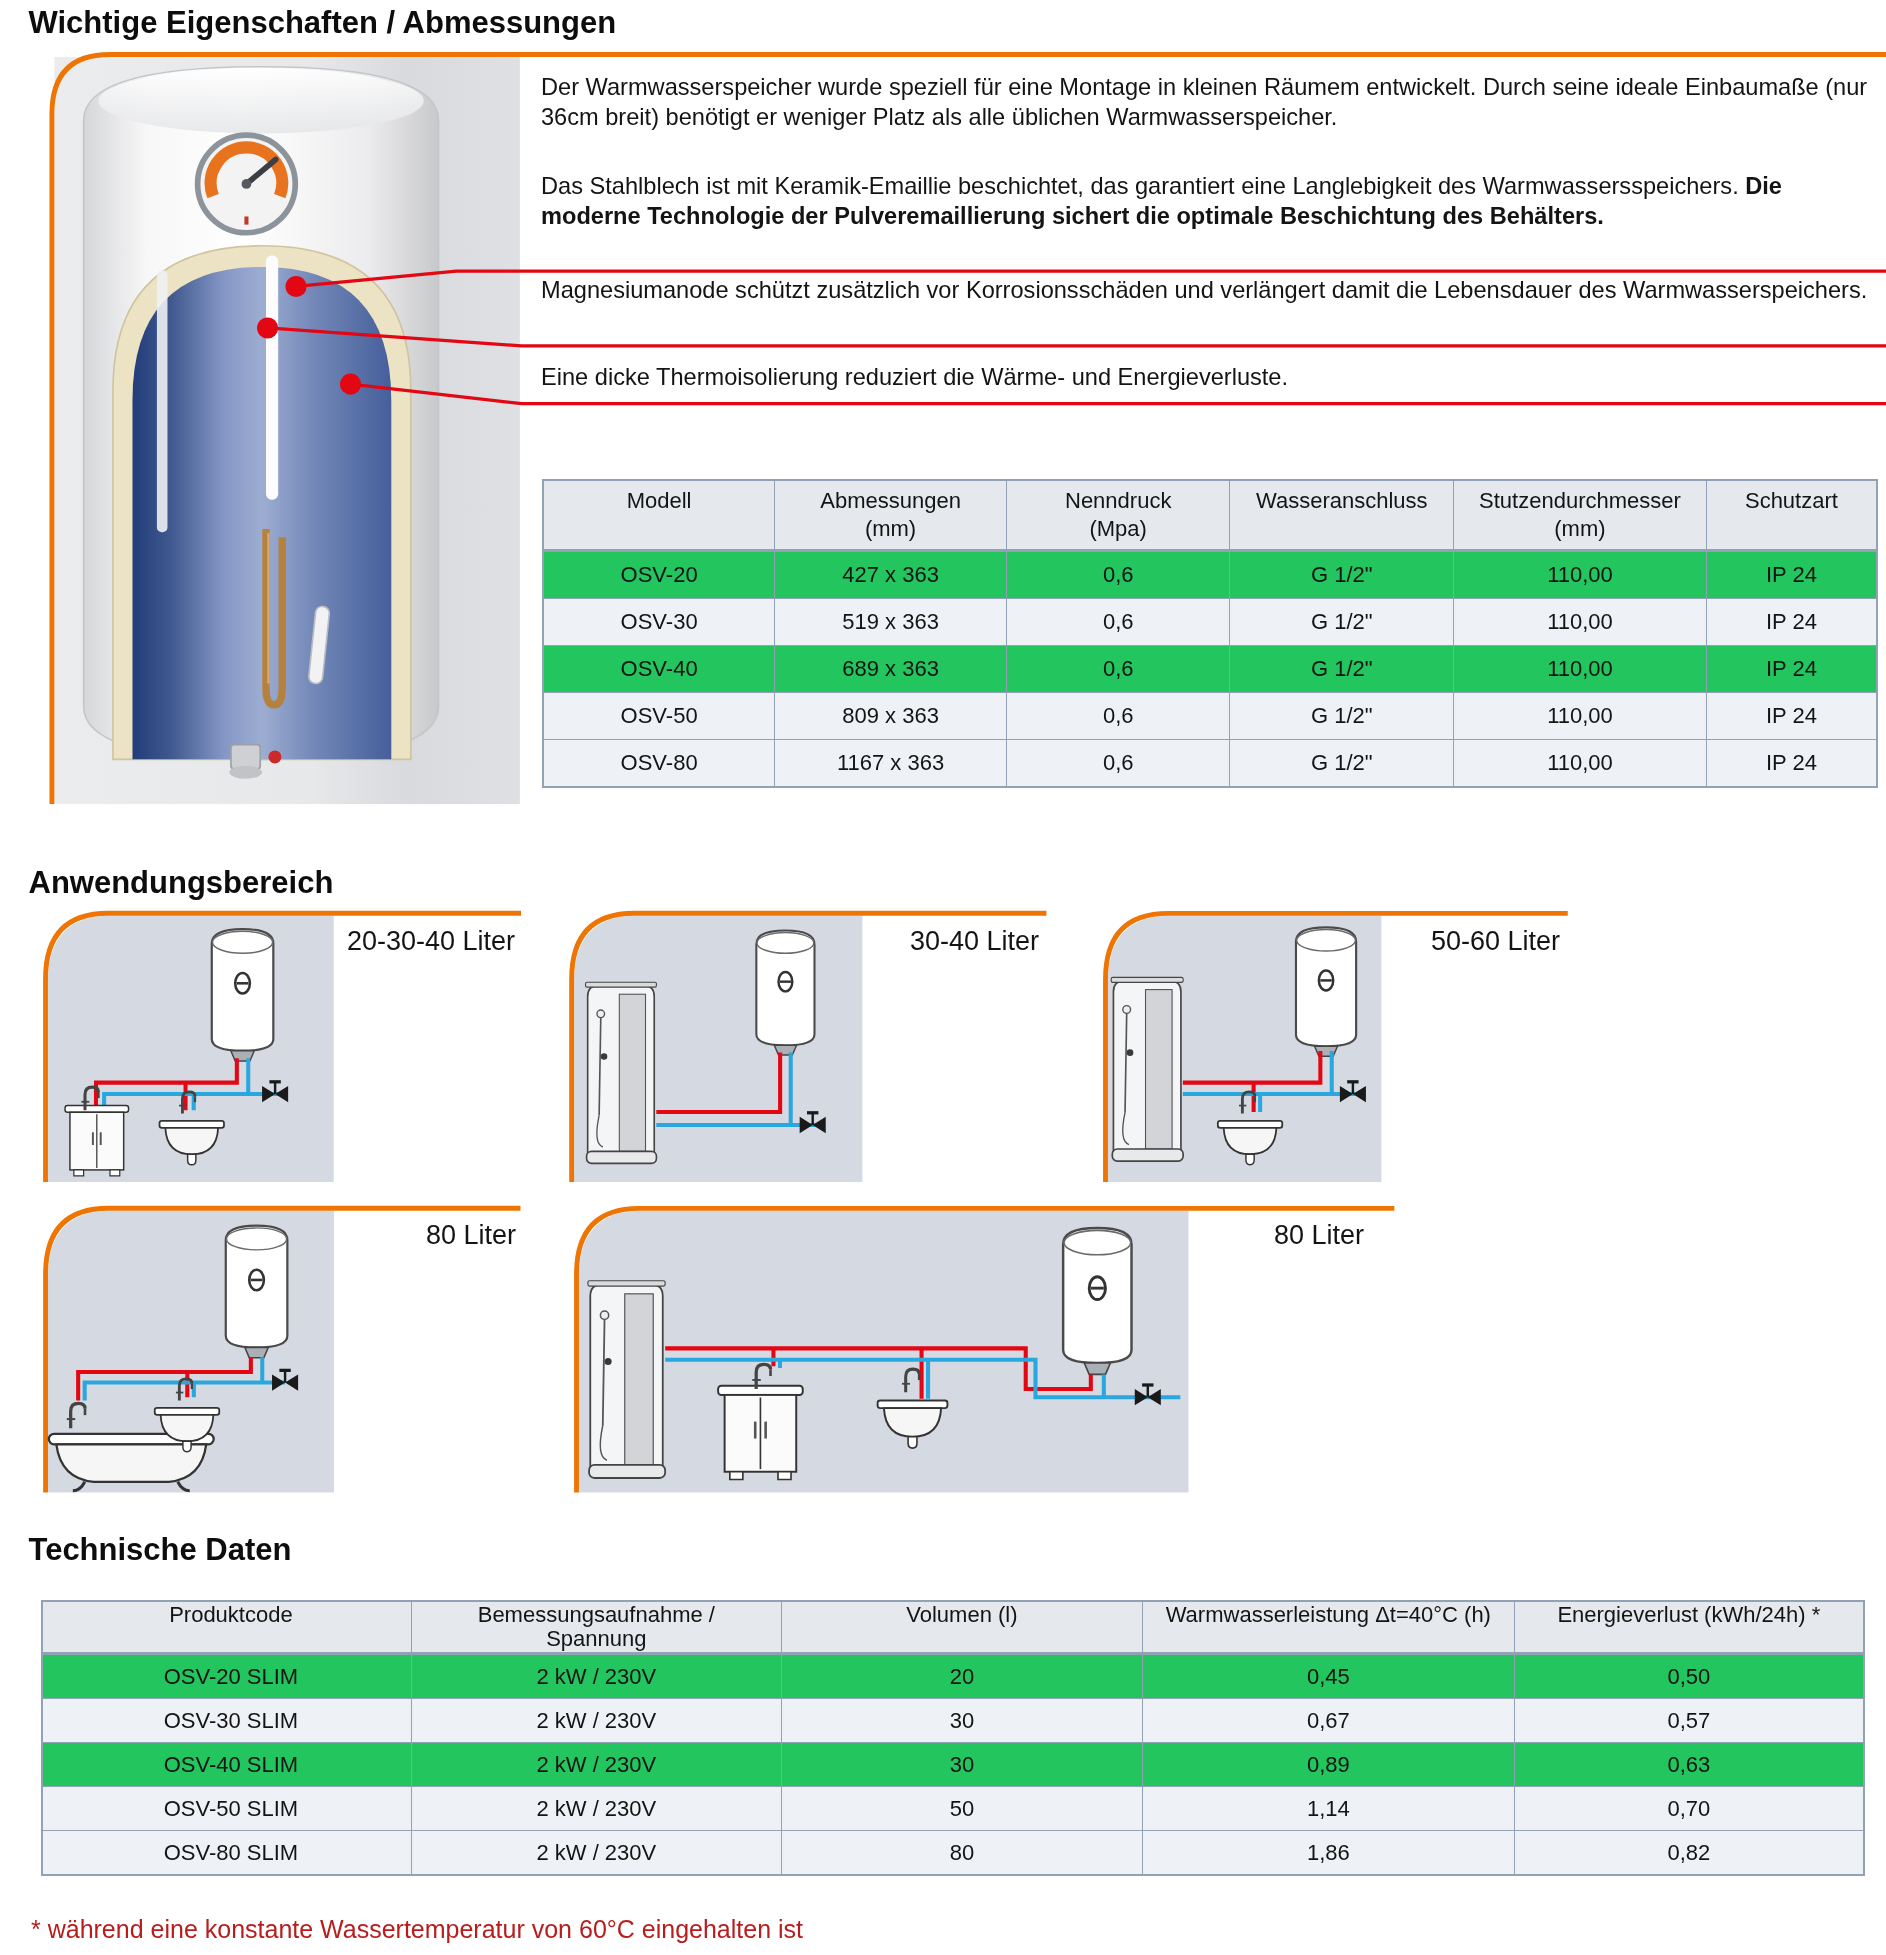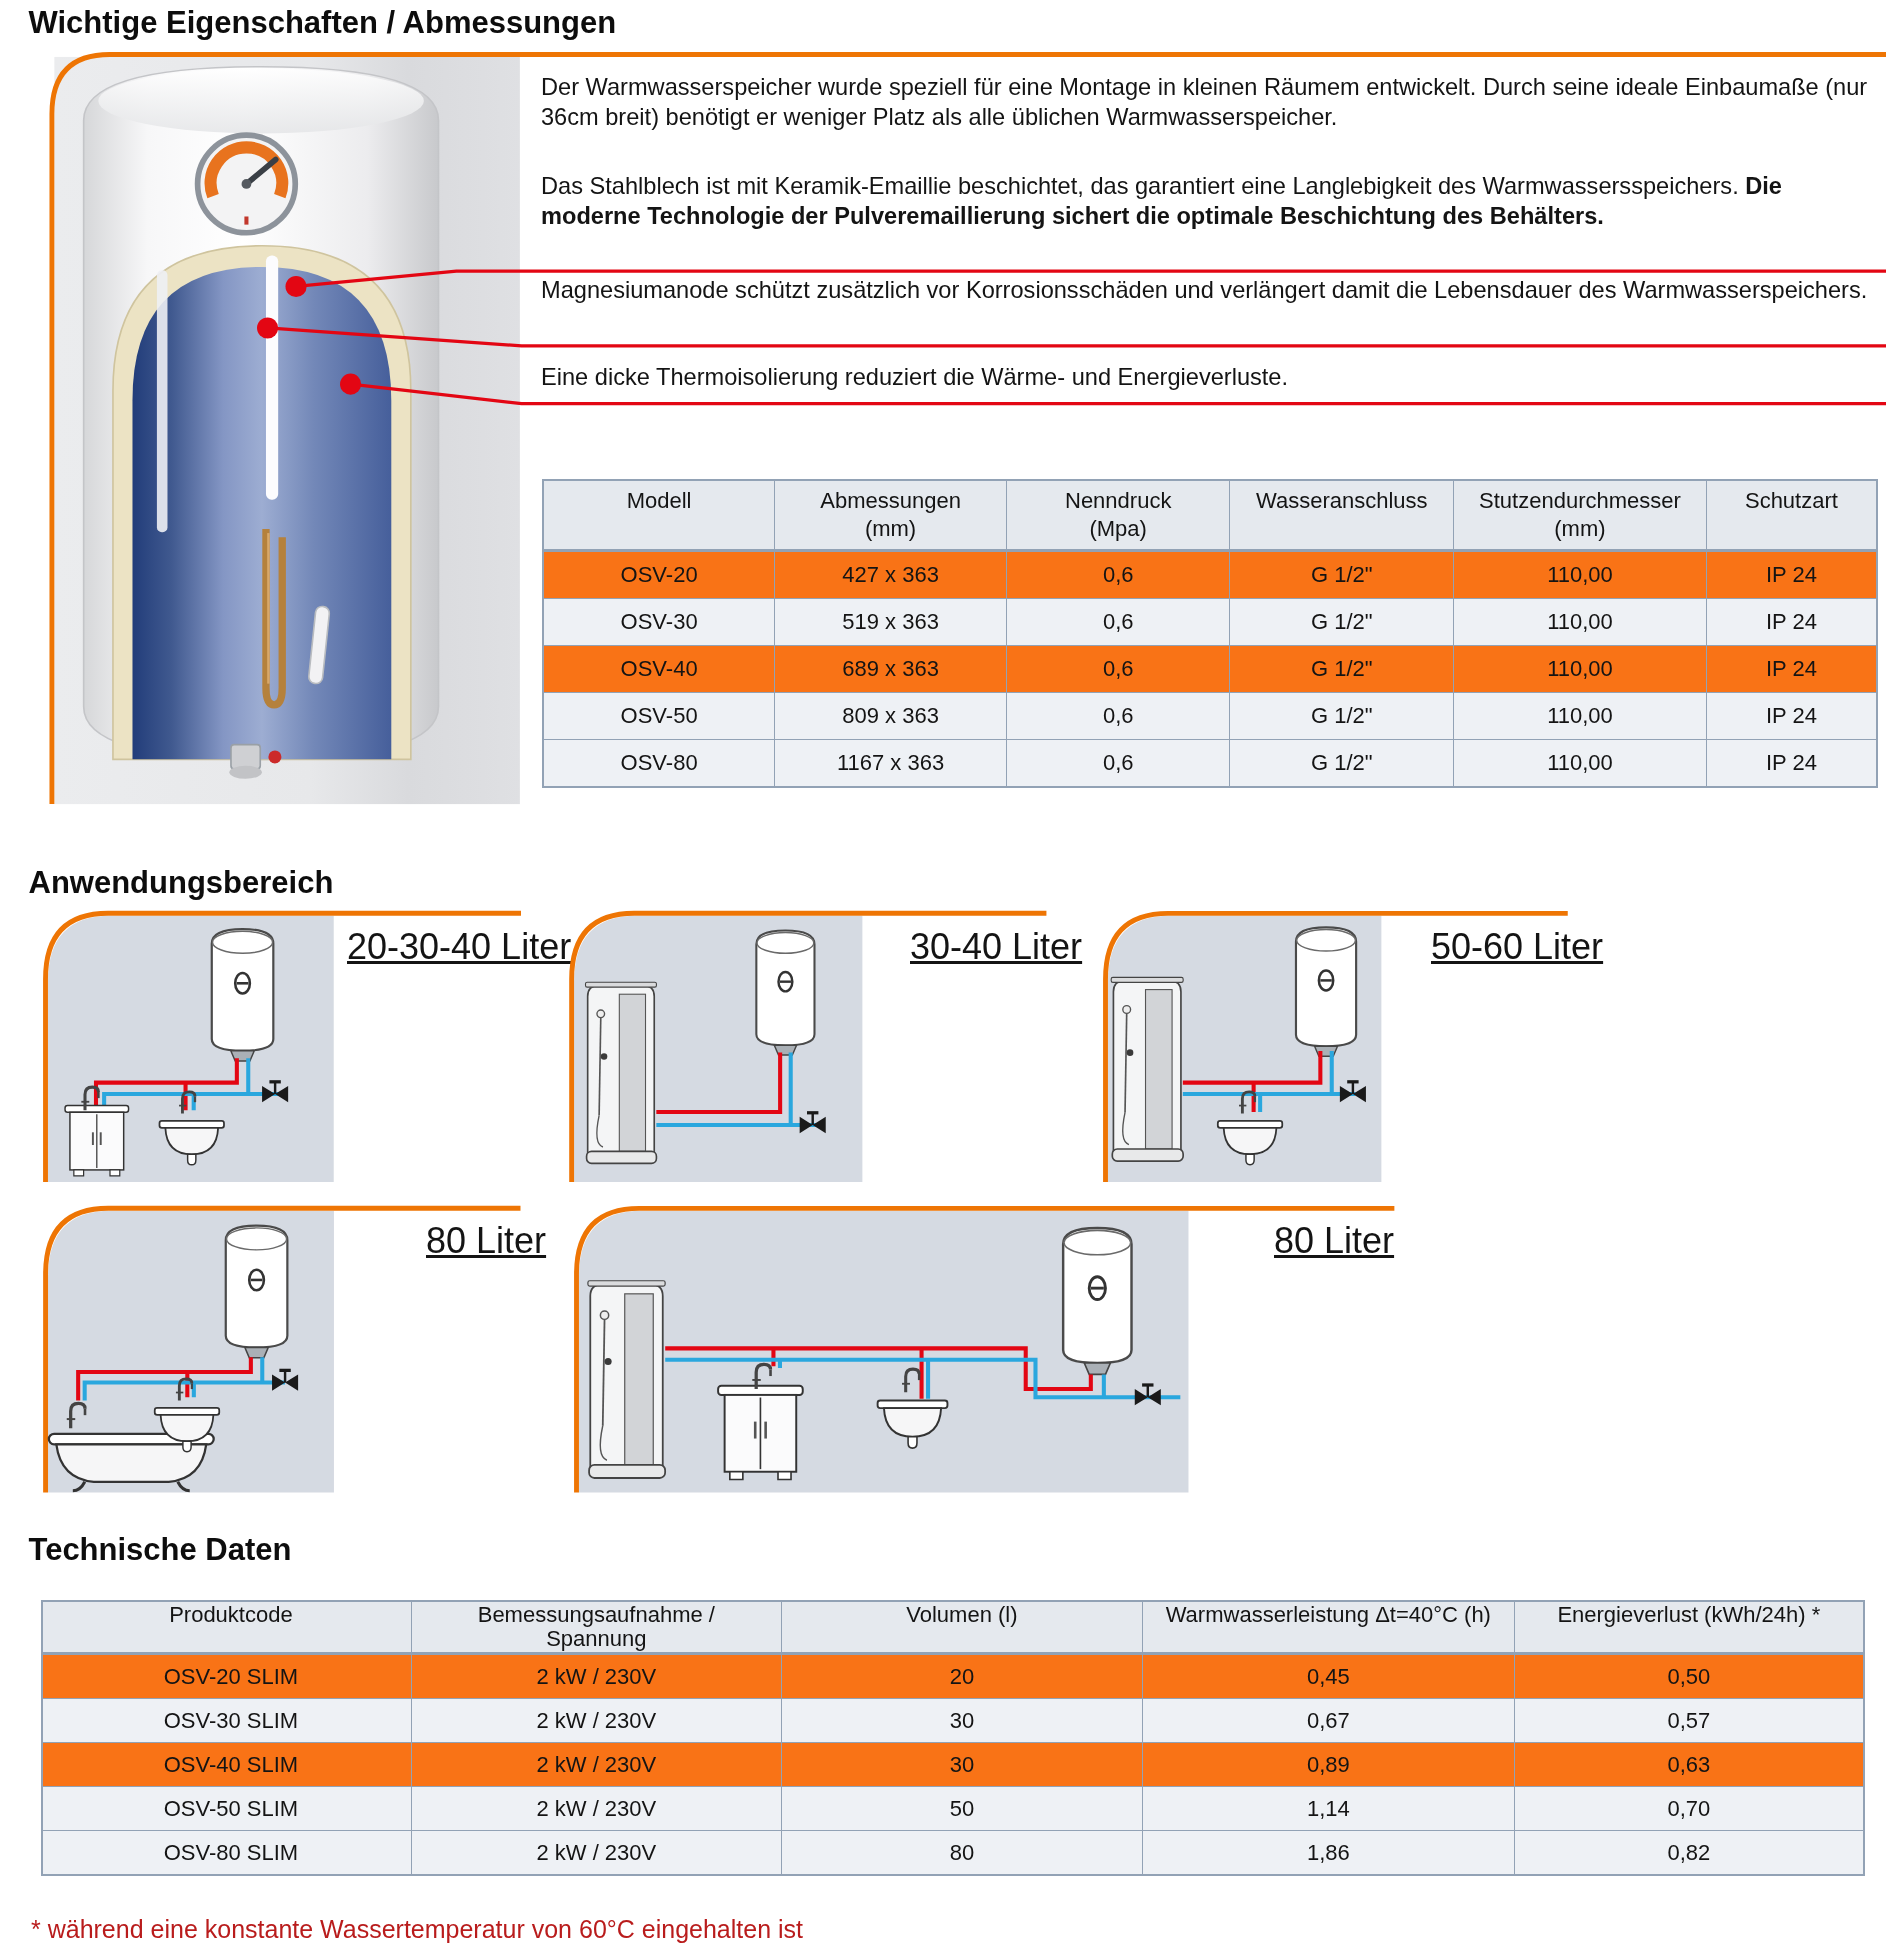--- a/index.html
+++ b/index.html
@@ -4,37 +4,37 @@
 <style>
   html,body{margin:0;padding:0;background:#fff;}
   .page{position:relative;width:1887px;height:1956px;background:#fff;overflow:hidden;
         font-family:"Liberation Sans", sans-serif;color:#1a1a1a;}
   .abs{position:absolute;}
   h1.sec{font-size:31px;font-weight:bold;color:#0d0d0d;margin:0;letter-spacing:0px;}
   
   .intro p{margin:0;font-size:23.6px;line-height:30px;color:#141414;}
   .intro b{font-weight:bold;}
   
-  table.dt{border-collapse:collapse;table-layout:fixed;background:#f97316;}
+  table.dt{border-collapse:collapse;table-layout:fixed;background:#22c55e;}
   table.dt th, table.dt td{border:1.6px solid #92a2b5;font-weight:normal;
         font-size:22px;color:#141414;text-align:center;vertical-align:middle;padding:0;}
   table.dt thead th{background:#e5e9ee;border-bottom:3.3px solid #92a2b5;}
   table.dt{border:2.4px solid #92a2b5;}
   .hl{display:block;line-height:28px;height:28px;}
   table.dt tr.alt td{background:#eef1f5;}
   #dimTable td{height:46px;}
   #dimTable thead th{height:68px;}
   #techTable td{height:43px;}
   #techTable thead th{height:50px;}
   #techTable .hl{line-height:24.4px;height:24.4px;}
   #techTable td.lft, #techTable th.lft{text-align:center;padding-left:8px;}
   
   .panel{position:absolute;}
   .panel svg{position:absolute;left:0;top:0;}
-  .panel .plabel{position:absolute;font-size:36px;color:#141414;white-space:nowrap;text-decoration:underline;}
+  .panel .plabel{position:absolute;font-size:27px;color:#141414;white-space:nowrap;}
   .fnote{font-size:25px;color:#b91c1c;}
 </style>
 </head>
 <body>
 
 <div class="page">
 
   <h1 class="sec abs" style="left:28.5px;top:4.9px;">Wichtige Eigenschaften / Abmessungen</h1>
 
   <svg class="abs" style="left:0;top:0;" width="1887" height="822" viewBox="0 0 2317 1010">

